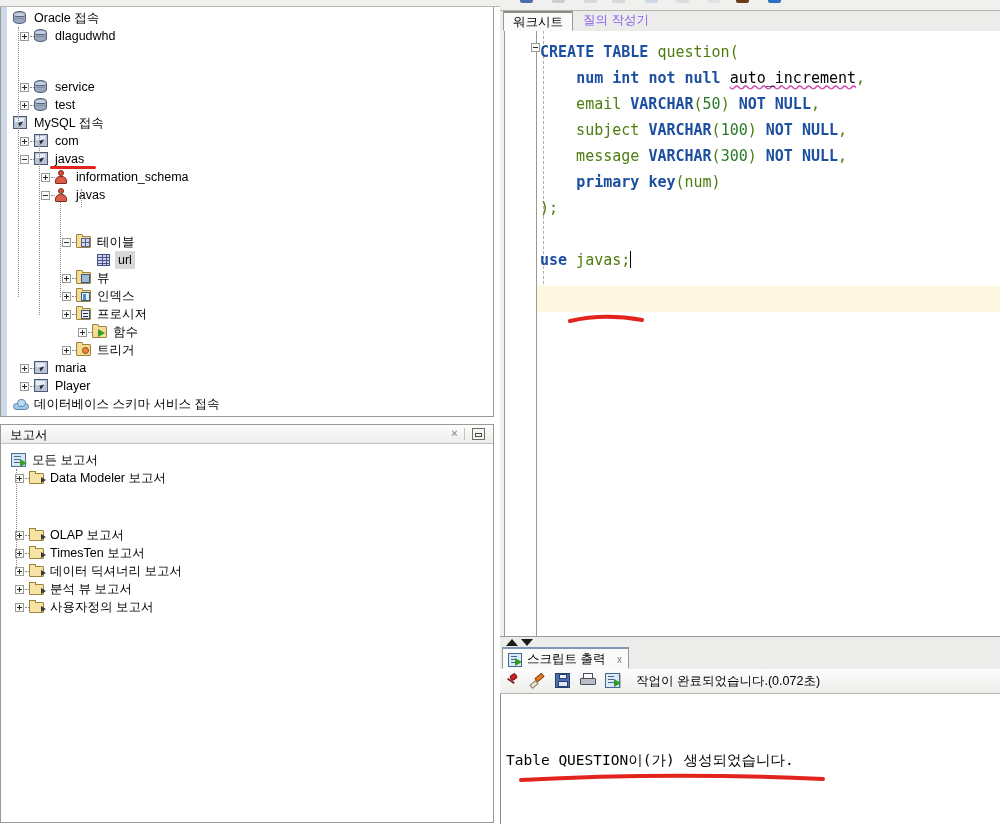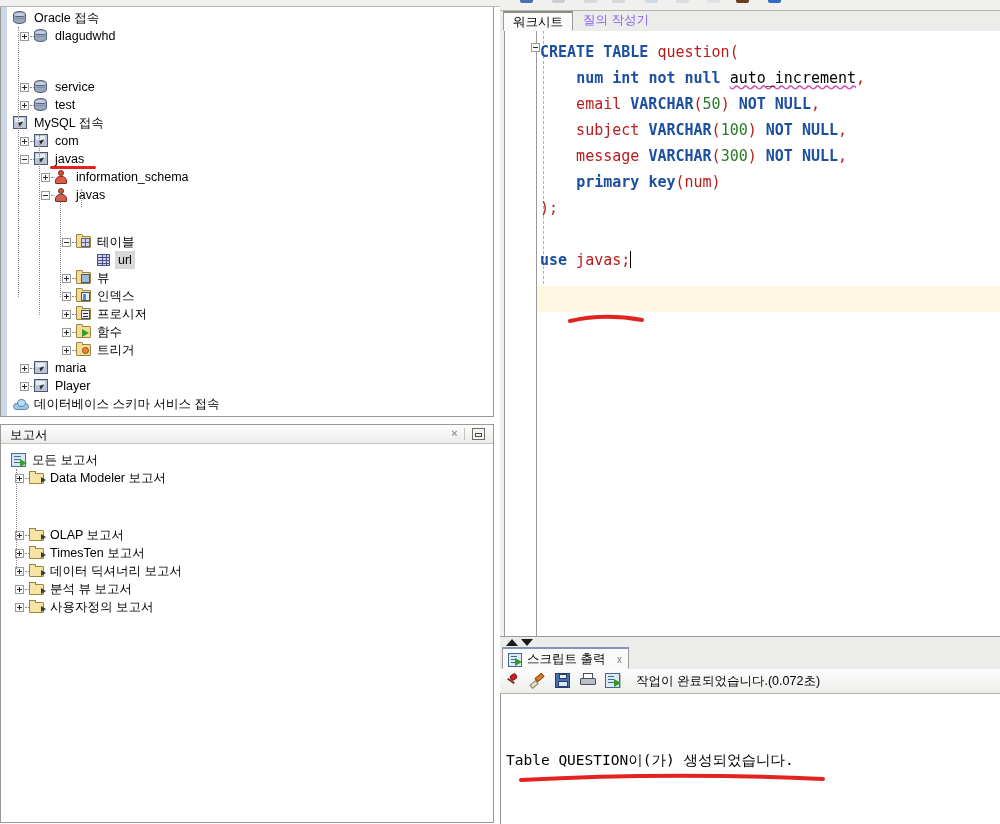--- a/index.html
+++ b/index.html
@@ -111,21 +111,21 @@
   .edt-gutter{position:absolute;left:0;top:0;width:4px;height:100%;background:#f0f0ee;border-right:1px solid #9a9a94;}
   .edt-gutter2{position:absolute;left:5px;top:0;width:31px;height:100%;background:#ffffff;border-right:1px solid #9a9a94;}
   .fold-rail{position:absolute;left:43px;top:0;width:1px;height:253px;border-left:1px dashed #b0b0b0;}
   .fold-box{position:absolute;left:31px;top:12px;width:9px;height:9px;border:1px solid #9a9a94;background:#fbfbfb;box-sizing:border-box;}
   .fold-box:before{content:"";position:absolute;left:1px;top:3px;width:5px;height:1px;background:#2a2a2a;}
 
   .code{position:absolute;left:40px;top:8px;font-family:"DejaVu Sans Mono","Liberation Mono",monospace;font-size:15px;line-height:26px;white-space:pre;}
   .cl{height:26px;}
   .kw{color:#1d4fa0;font-weight:bold;}
   .num{color:#2a7a2a;}
-  .pl{color:#b91c1c;}
+  .pl{color:#4d7c0f;}
   .sq{text-decoration:underline;text-decoration-style:wavy;text-decoration-color:#d04ab0;}
   .curline{position:absolute;left:37px;top:255px;width:463px;height:26px;background:#fdf6e0;}
   .caret{display:inline-block;width:1px;height:17px;background:#000;vertical-align:-3px;}
 
   .scroll-arrows{position:absolute;left:0;top:636px;width:500px;height:11px;background:#ececeb;border-top:1px solid #9a9a94;}
   .scroll-arrows .ar{position:absolute;top:2px;width:0;height:0;border-left:6px solid transparent;border-right:6px solid transparent;}
   .scroll-arrows .up{left:6px;border-bottom:7px solid #1a1a1a;}
   .scroll-arrows .dn{left:21px;border-top:7px solid #1a1a1a;}
 
   .out-panel{position:absolute;left:0;top:647px;width:500px;height:177px;background:#ffffff;}
@@ -283,21 +283,21 @@
           <div class="row" style="height: 18px; line-height: 18px; padding-left: 12px;">
             <span class="exp plus" style="left:61px"></span>
             <span class="dots" style="left:71px;width:4px"></span>
             <span style="position:absolute;left:75px;top:0;width:16px;height:18px">
               <span class="ic ic-fold">
                 <span class="ovl ovl-proc"></span>
               </span>
             </span>
             <span class="lbl" style="position:absolute;left:93px;top:0">프로시저</span>
           </div>
-          <div class="row" style="height: 18px; line-height: 18px;">
+          <div class="row" style="height: 18px; line-height: 18px; margin-left: 16px;">
             <span class="exp plus" style="left:61px"></span>
             <span class="dots" style="left:71px;width:4px"></span>
             <span style="position:absolute;left:75px;top:0;width:16px;height:18px">
               <span class="ic ic-fold">
                 <span class="ovl ovl-fn"></span>
               </span>
             </span>
             <span class="lbl" style="position:absolute;left:93px;top:0">함수</span>
           </div>
           <div class="row" style="height: 18px; line-height: 18px;">

